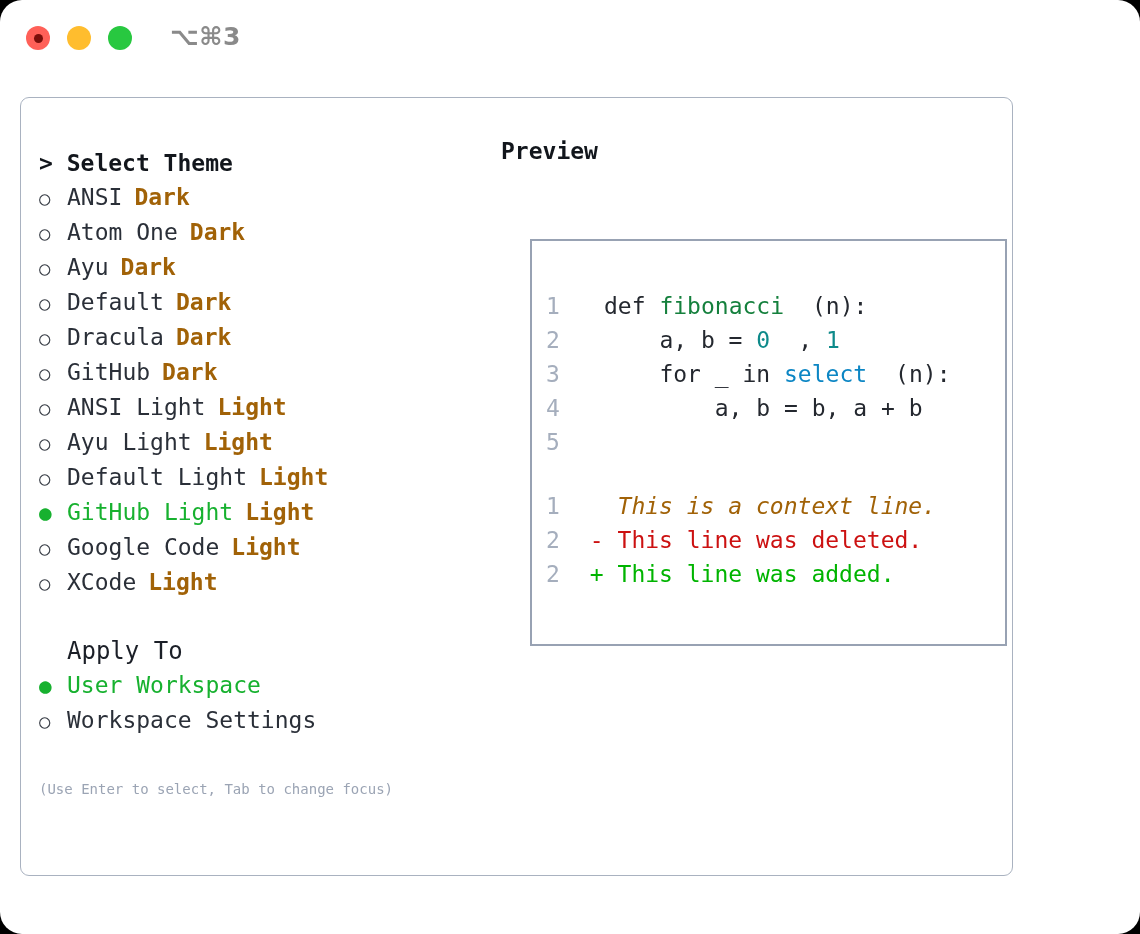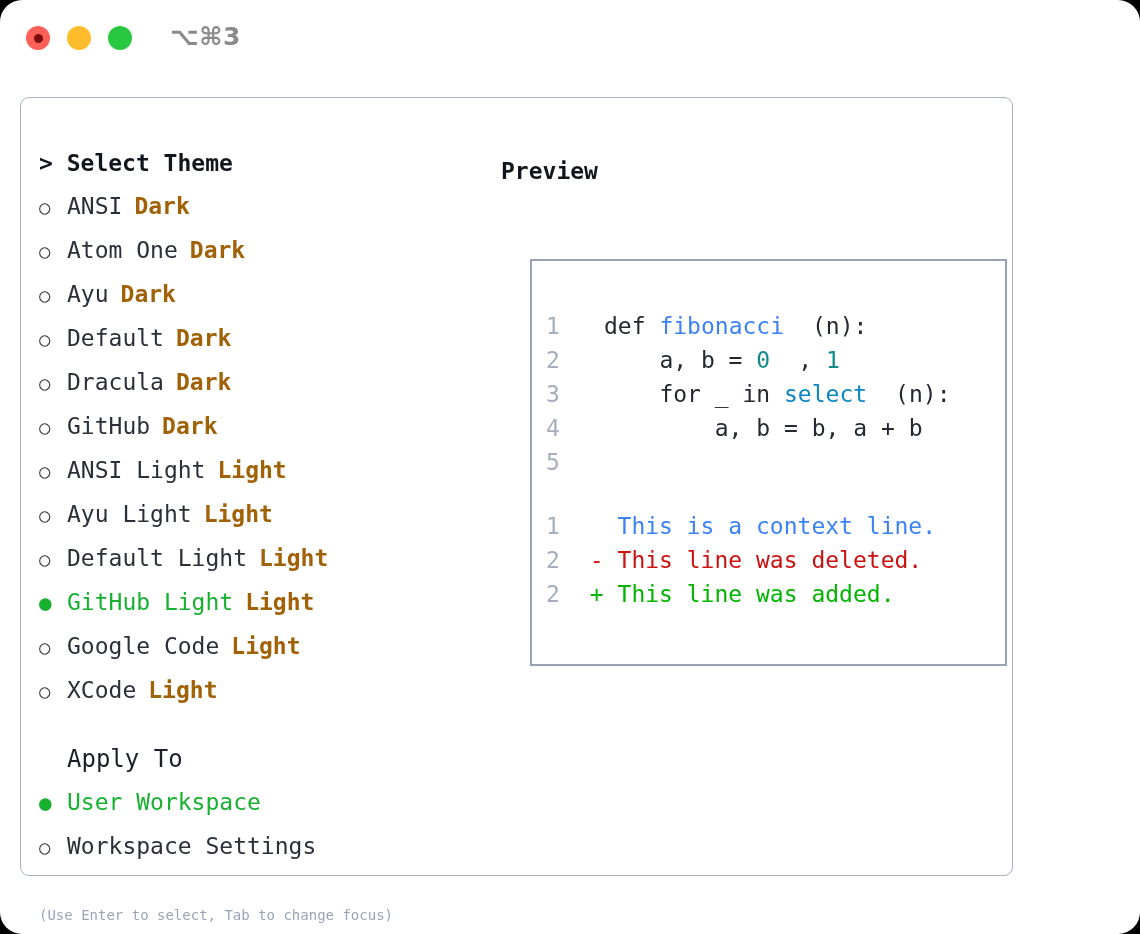--- a/index.html
+++ b/index.html
@@ -73,21 +73,21 @@
     box-sizing: border-box;
   }
 
   .col-left {
     position: absolute;
     left: 18px; top: 48px;
     width: 430px;
   }
   .col-right {
     position: absolute;
-    left: 480px; top: 56px;
+    left: 480px; top: 36px;
     width: 490px;
   }
 
   
   .heading {
     font-size: 23px;
     font-weight: 700;
     color: #12161C;
     line-height: 34px;
     white-space: pre;
@@ -113,21 +113,21 @@
   }
   .opt .marker {
     width: 28px;
     flex: 0 0 28px;
     font-size: 19px;
     color: #3A3F48;
     line-height: 34px;
   }
   .opt.selected .marker { color: #17B12F; font-size: 21px; }
   .opt.selected .opt-label { color: #17B12F; }
-  .opt-label { color: #2A2F38; margin-top: 9px; }
+  .opt-label { color: #2A2F38; }
   .opt-tag {
     color: #a16207;
     padding-left: 12px;
     font-weight: bold;
   }
 
   .gap-block { height: 34px; }
 
   
   .hint {
@@ -160,26 +160,26 @@
     white-space: pre;
   }
   .ln {
     flex: 0 0 30px;
     text-align: left;
     color: #A5AEBD;
   }
   .code-text { color: #24282F; }
   .blank-line { height: 30px; }
 
-  .tok-fn   { color: #3b82f6; }
+  .tok-fn   { color: #15803d; }
   .tok-num  { color: #0E8A8A; }
   .tok-call { color: #0C86C4; }
   .tok-plain{ color: #24282F; margin-left: 28px; }
 
-  .diff-ctx { color: #3b82f6; }
+  .diff-ctx { color: #a16207; font-style: italic; }
   .diff-del { color: #CC1111; }
   .diff-add { color: #00B400; }
 </style>
 </head>
 <body>
 
 <div id="screen">
 
   <div id="titlebar">
     <div class="lights">

